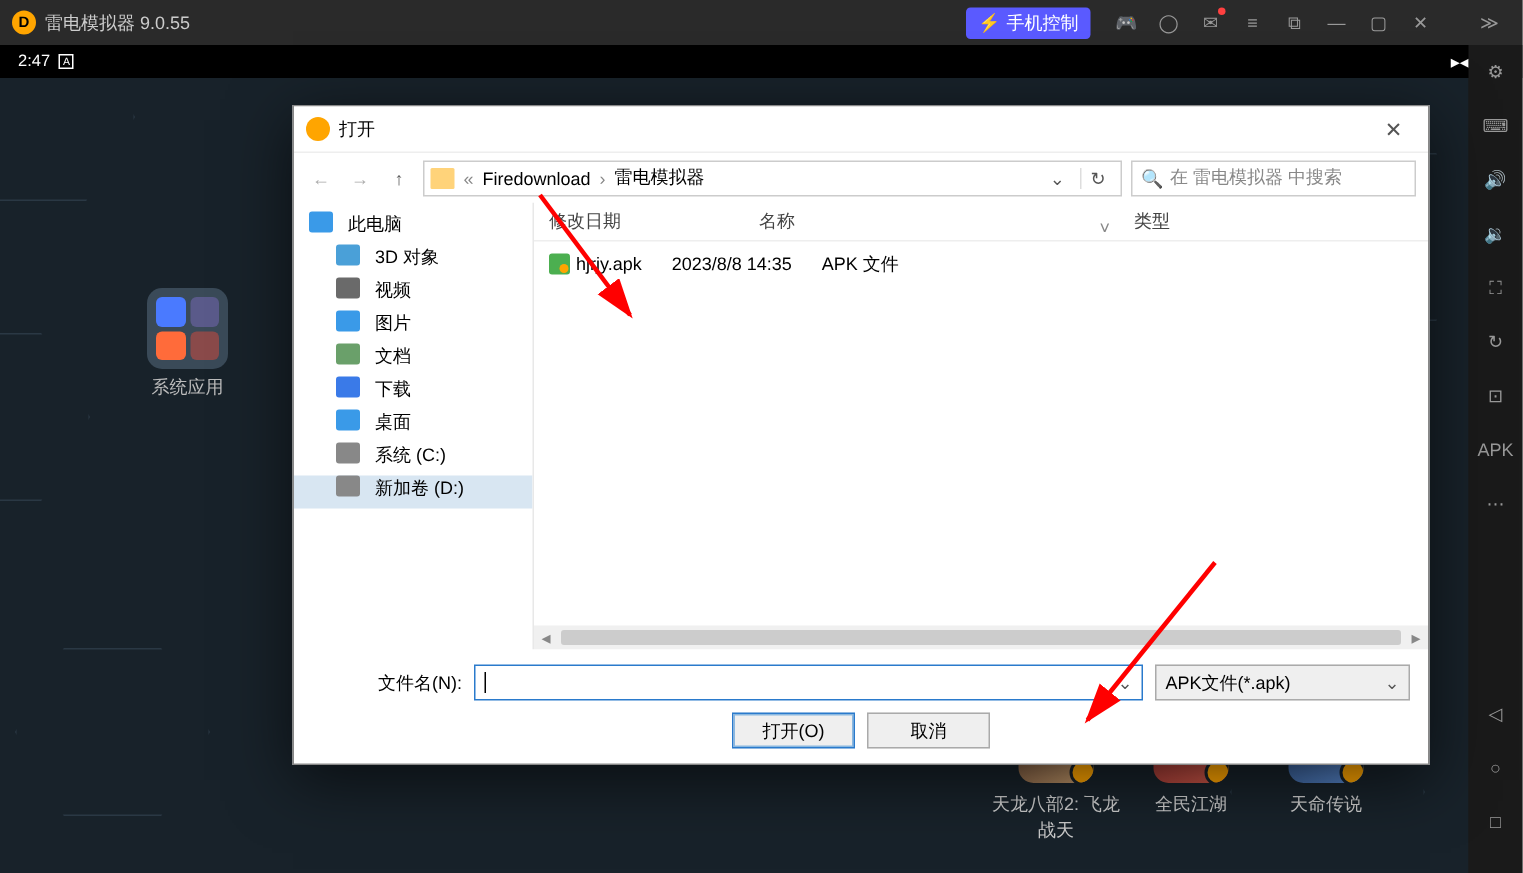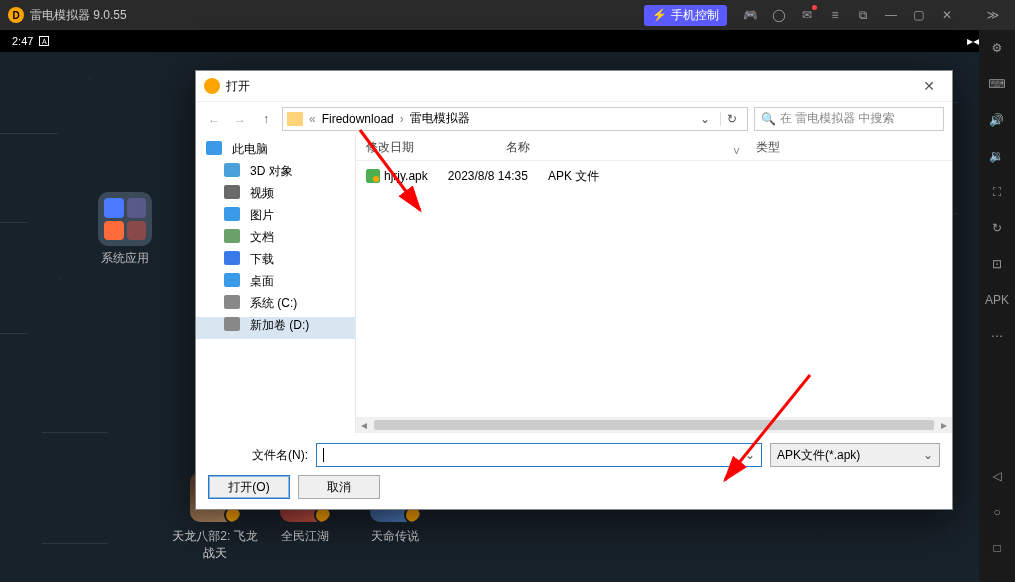--- a/index.html
+++ b/index.html
@@ -26,21 +26,21 @@
 .hex{position:absolute;border:1px solid #2a3844;width:130px;height:112px;clip-path:polygon(25% 0,75% 0,100% 50%,75% 100%,25% 100%,0 50%);}
 .app-folder{position:absolute;top:140px;left:98px;text-align:center;color:#bbb;}
 .app-folder .fbox{width:54px;height:54px;background:#3a4a58;border-radius:10px;padding:6px;display:grid;grid-template-columns:1fr 1fr;gap:3px;margin:0 auto 4px;}
 .app-folder .fbox .a{border-radius:4px;}
 .app-folder .fbox .a1{background:#4a7aff;}
 .app-folder .fbox .a2{background:#5a5a8a;}
 .app-folder .fbox .a3{background:#ff6b3a;}
 .app-folder .fbox .a4{background:#8a4a4a;}
 
 
-.dock{position:absolute;bottom:20px;left:170px;right:50px;display:flex;justify-content:flex-start;}
+.dock{position:absolute;bottom:20px;left:170px;right:50px;display:flex;justify-content:flex-end;}
 .dock .app{width:90px;text-align:center;color:#ccc;font-size:11px;}
 .dock .app .icon{width:50px;height:50px;border-radius:10px;margin:0 auto 6px;position:relative;overflow:hidden;}
 .dock .app .icon .badge{position:absolute;bottom:-2px;right:-2px;width:18px;height:18px;background:#ffa500;border-radius:50%;border:2px solid #18222a;}
 
 
 .sidebar{position:absolute;top:30px;right:0;width:36px;bottom:0;background:#1a1a1a;display:flex;flex-direction:column;align-items:center;padding-top:6px;gap:12px;color:#999;}
 .sidebar .sb-icon{width:24px;height:24px;display:flex;align-items:center;justify-content:center;cursor:pointer;}
 .sidebar .sp{flex:1;}
 
 
@@ -89,21 +89,21 @@
 .dlg-scroll .bar{flex:1;height:10px;background:#ccc;margin:0 2px;border-radius:2px;}
 .dlg-scroll .gr{width:16px;text-align:center;color:#888;}
 .dlg-bottom{padding:10px 12px;display:flex;flex-direction:column;gap:8px;}
 .dlg-bottom .r1{display:flex;align-items:center;gap:8px;}
 .dlg-bottom .lbl{color:#000;}
 .dlg-bottom .fn{flex:1;height:24px;border:1px solid #2a7acc;padding:0 6px;display:flex;align-items:center;}
 .dlg-bottom .fn .cur{width:1px;height:14px;background:#000;}
 .dlg-bottom .fn .dd{margin-left:auto;color:#555;}
 .dlg-bottom .ft{width:170px;height:24px;border:1px solid #aaa;padding:0 6px;display:flex;align-items:center;background:#efefef;}
 .dlg-bottom .ft .dd{margin-left:auto;color:#555;}
-.dlg-bottom .r2{display:flex;justify-content:flex-start;gap:8px;}
+.dlg-bottom .r2{display:flex;justify-content:center;gap:8px;}
 .dlg-bottom .btn{width:82px;height:24px;border:1px solid #aaa;background:#efefef;color:#000;display:flex;align-items:center;justify-content:center;cursor:pointer;}
 .dlg-bottom .btn.primary{border:1px solid #2a7acc;box-shadow:0 0 0 1px #8ab8e0 inset;}
 
 
 .arrow-svg{position:absolute;pointer-events:none;}
 </style>
 </head>
 <body>
 
 <div class="titlebar">

